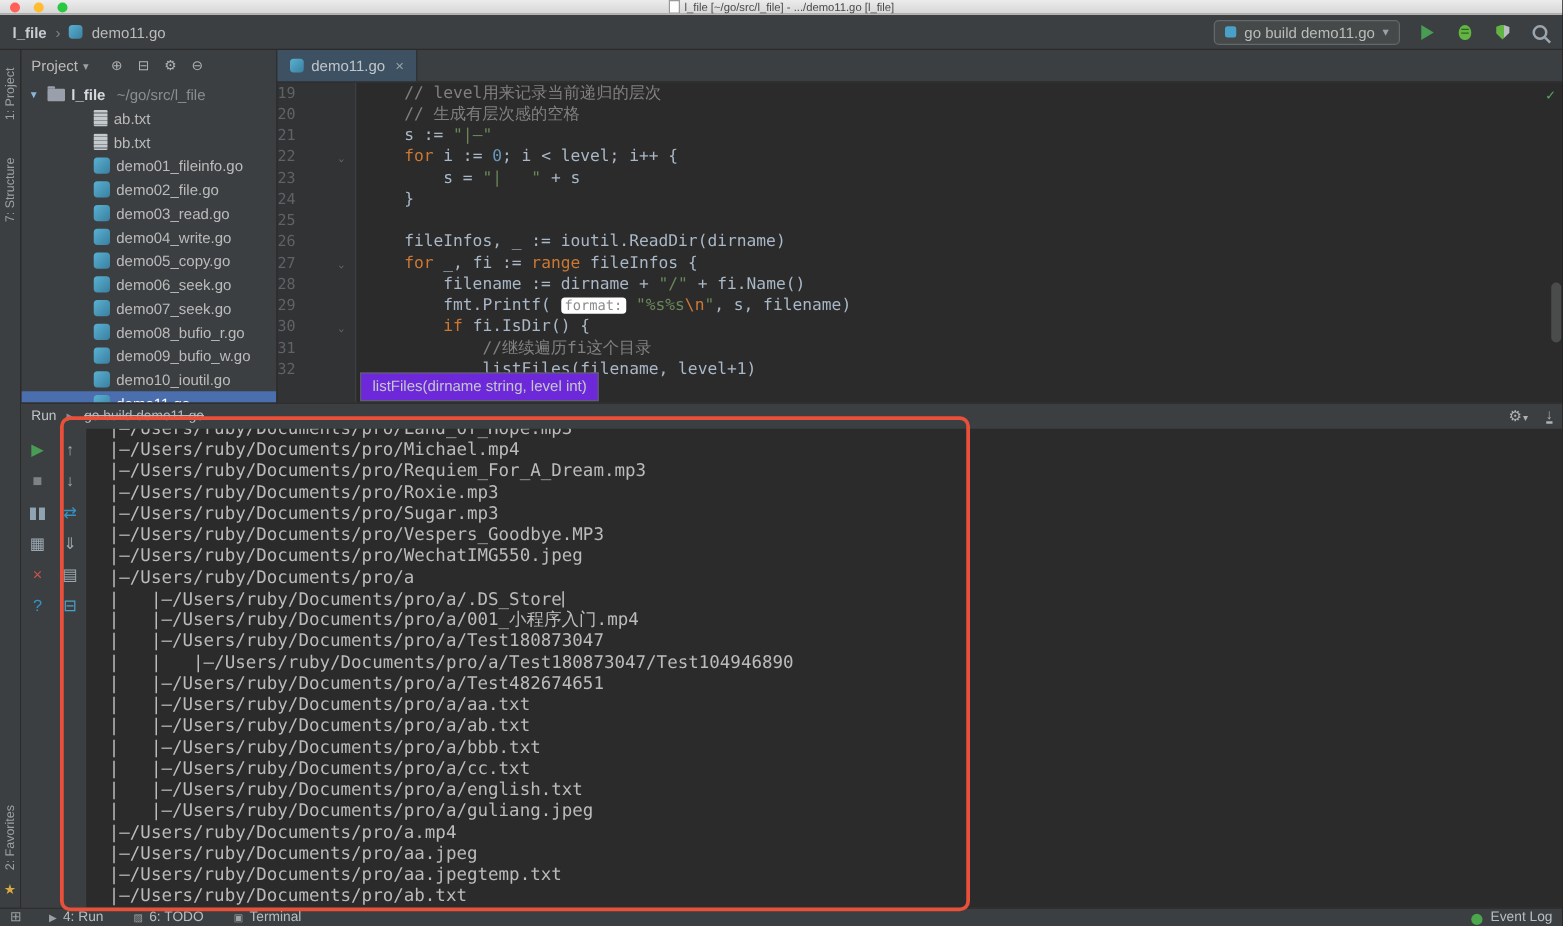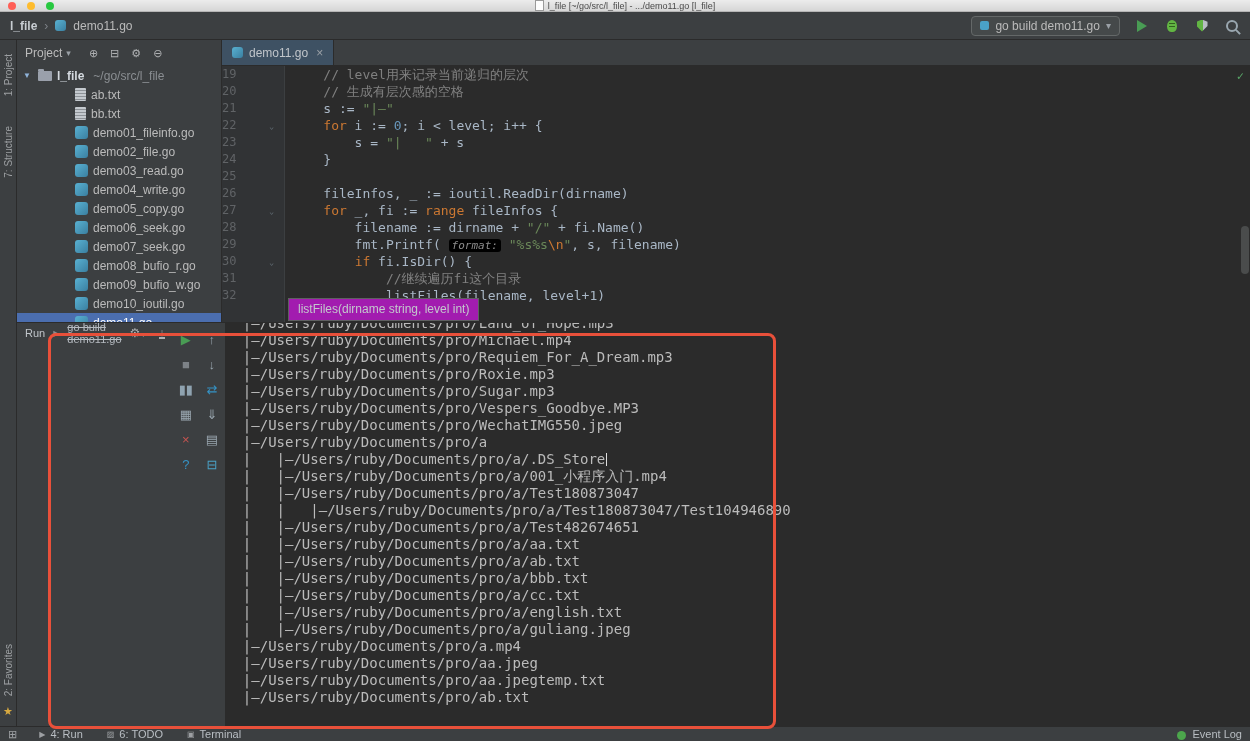--- a/index.html
+++ b/index.html
@@ -72,27 +72,27 @@
   .code-line{display:flex;height:17px;position:relative;}
   .lnum{flex:0 0 26px;text-align:left;color:#606366;font-size:12px;}
   .lcode{margin-left:44px;white-space:pre;color:#a9b7c6;text-align:center;}
   .fold-marker{position:absolute;left:47px;top:3px;color:#5f6a72;font-size:9px;transform:rotate(90deg);}
   .tk-p{color:#a9b7c6;}
   .tk-c{color:#808080;}
   .tk-k{color:#cc7832;}
   .tk-s{color:#6a8759;}
   .tk-n{color:#6897bb;}
   .tk-e{color:#cc7832;}
-  .tk-h{color:#8c8c8c;background:#000000;border-radius:3px;padding:0 3px;font-size:11px;font-style:italic;}
+  .tk-h{color:#8c8c8c;background:#ffffff;border-radius:3px;padding:0 3px;font-size:11px;}
   .inspect-ok{position:absolute;top:2px;right:6px;color:#59A869;font-size:12px;}
   .scroll-thumb{position:absolute;right:1px;top:160px;width:8px;height:48px;background:#5a5d5e;opacity:.65;border-radius:4px;}
-  .param-popup{position:absolute;left:66px;top:232px;background:#a21caf;border:1px solid #5e6060;color:#c3c8cd;font-size:12px;font-family:"Liberation Sans",sans-serif;padding:2px 9px;white-space:nowrap;}
-
-  
-  .run-panel{position:absolute;left:17px;right:0;top:282px;bottom:0;background:#3c3f41;border-top:1px solid #2b2b2b;display:flex;z-index:5;box-sizing:border-box;justify-content:flex-end;}
+  .param-popup{position:absolute;left:66px;top:232px;background:#6d28d9;border:1px solid #5e6060;color:#c3c8cd;font-size:12px;font-family:"Liberation Sans",sans-serif;padding:2px 9px;white-space:nowrap;}
+
+  
+  .run-panel{position:absolute;left:17px;right:0;top:282px;bottom:0;background:#3c3f41;border-top:1px solid #2b2b2b;display:flex;flex-direction:column;z-index:5;box-sizing:border-box;justify-content:flex-end;}
   .run-header{height:20px;flex:0 0 20px;display:flex;align-items:center;gap:8px;padding:0 8px;font-size:11px;color:#bbbbbb;}
   .run-title{color:#c0c5ca;}
   .proc-icon{color:#8a8e92;font-size:8px;}
   .proc-label{text-decoration:line-through;color:#b5bac0;}
   .run-hdr-right{margin-left:auto;display:flex;align-items:center;gap:14px;color:#afb1b3;font-size:12px;}
   .gear-caret{font-size:8px;margin-left:1px;}
   .dock-glyph{border-bottom:2px solid #afb1b3;line-height:10px;font-size:11px;}
   .run-body{flex:1;display:flex;min-height:0;}
   .rt-col{width:26px;flex:0 0 26px;display:flex;flex-direction:column;align-items:center;gap:11px;padding-top:10px;}
   .rt-icon{font-size:13px;line-height:14px;cursor:pointer;}

